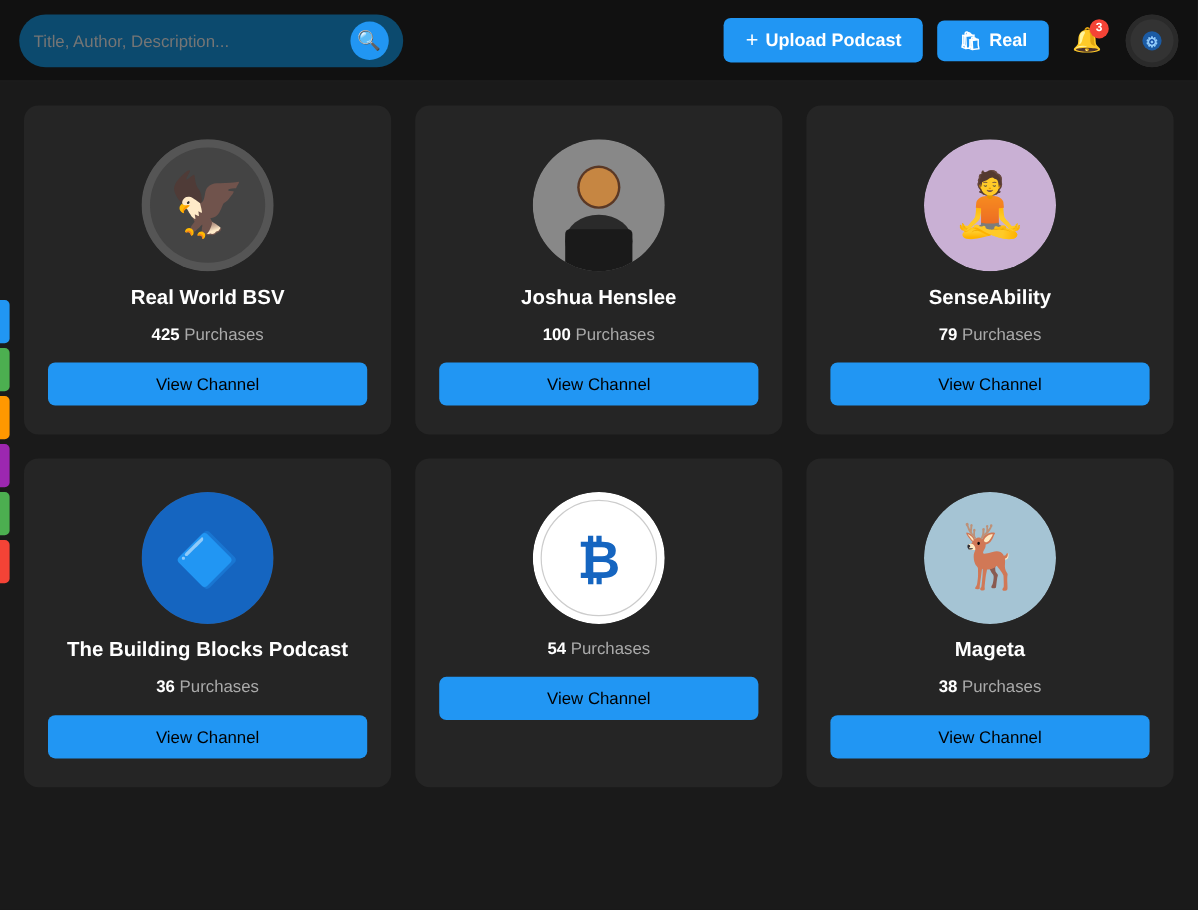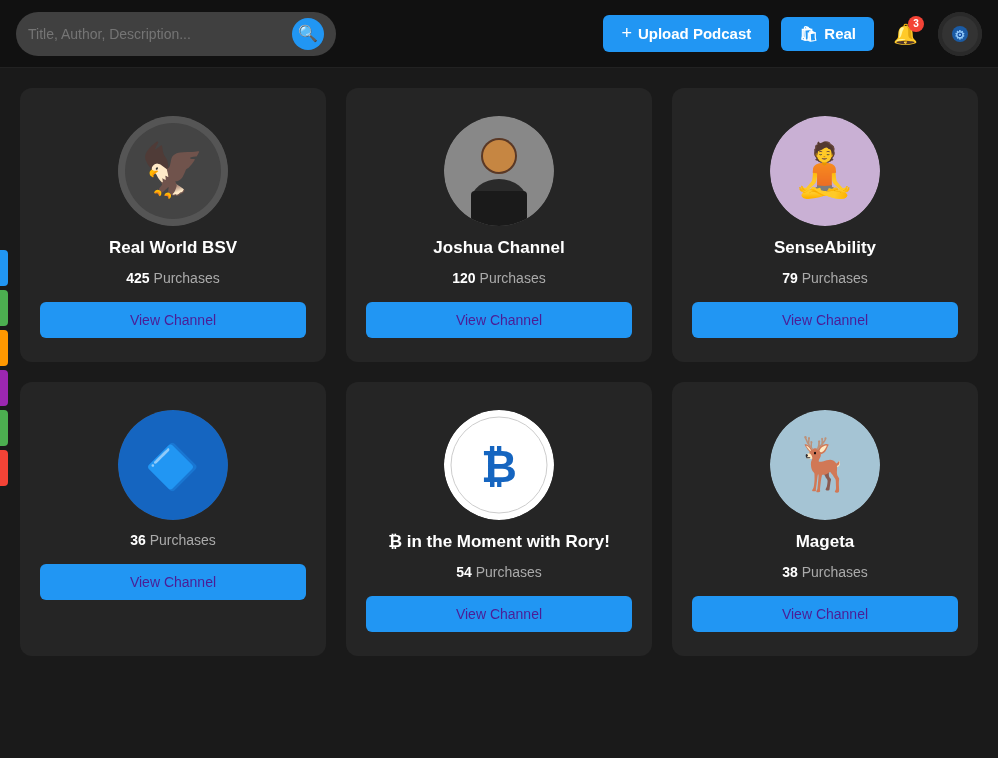--- a/index.html
+++ b/index.html
@@ -16,21 +16,21 @@
       background: #111;
       display: flex;
       align-items: center;
       padding: 0 16px;
       height: 68px;
       gap: 12px;
       border-bottom: 1px solid #222;
     }
     .search-container {
       display: flex;
-      background: #404040;
+      background: #0c4a6e;
       border-radius: 24px;
       padding: 6px 12px;
       flex: 0 0 320px;
       gap: 8px;
     }
     .search-input {
       background: transparent;
       border: none;
       outline: none;
       color: #aaa;
@@ -160,21 +160,21 @@
       text-align: left;
     }
     .card-purchases span {
       color: #fff;
       font-weight: 700;
     }
     .view-channel-btn {
       background: #2196f3;
       border: none;
       border-radius: 6px;
-      color: #4c1d95;
+      color: #000000;
       font-size: 14px;
       font-weight: 500;
       padding: 10px 0;
       width: 100%;
       cursor: pointer;
       margin-top: 4px;
     }
 
     
     .side-indicators {
@@ -270,23 +270,23 @@
       <div class="card">
     <div class="card-avatar">
       <svg viewBox="0 0 110 110" xmlns="http://www.w3.org/2000/svg">
     <circle cx="55" cy="55" r="55" fill="#888"></circle>
     <circle cx="55" cy="40" r="18" fill="#5a3825"></circle>
     <ellipse cx="55" cy="85" rx="28" ry="22" fill="#2a2a2a"></ellipse>
     <circle cx="55" cy="40" r="16" fill="#c68642"></circle>
     <rect x="27" y="75" width="56" height="35" fill="#1a1a1a" rx="4"></rect>
   </svg>
     </div>
-    <div class="card-name">Joshua Channel</div>
-    <div class="card-purchases">
-      <span>120</span> Purchases
+    <div class="card-name">Joshua Henslee</div>
+    <div class="card-purchases">
+      <span>100</span> Purchases
     </div>
     <button class="view-channel-btn">View Channel</button>
   </div>
       <div class="card">
     <div class="card-avatar">
       <svg viewBox="0 0 110 110" xmlns="http://www.w3.org/2000/svg">
     <circle cx="55" cy="55" r="55" fill="#c9b0d4"></circle>
     <text x="55" y="72" text-anchor="middle" font-size="52" fill="#7b1fa2">🧘</text>
   </svg>
     </div>
@@ -296,34 +296,34 @@
     </div>
     <button class="view-channel-btn">View Channel</button>
   </div>
       <div class="card">
     <div class="card-avatar">
       <svg viewBox="0 0 110 110" xmlns="http://www.w3.org/2000/svg">
     <circle cx="55" cy="55" r="55" fill="#1565c0"></circle>
     <text x="55" y="72" text-anchor="middle" font-size="44" fill="#fff">🔷</text>
   </svg>
     </div>
+    <div class="card-name">The Building Blocks Podcast</div>
     <div class="card-purchases">
       <span>36</span> Purchases
     </div>
     <button class="view-channel-btn">View Channel</button>
   </div>
       <div class="card">
     <div class="card-avatar">
       <svg viewBox="0 0 110 110" xmlns="http://www.w3.org/2000/svg">
     <circle cx="55" cy="55" r="55" fill="#fff"></circle>
     <circle cx="55" cy="55" r="48" fill="#fff" stroke="#ccc" stroke-width="1"></circle>
     <text x="55" y="72" text-anchor="middle" font-size="44" fill="#1565c0" font-weight="bold">₿</text>
   </svg>
     </div>
-    <div class="card-name">₿ in the Moment with Rory!</div>
     <div class="card-purchases">
       <span>54</span> Purchases
     </div>
     <button class="view-channel-btn">View Channel</button>
   </div>
       <div class="card">
     <div class="card-avatar">
       <svg viewBox="0 0 110 110" xmlns="http://www.w3.org/2000/svg">
     <circle cx="55" cy="55" r="55" fill="#a5c4d4"></circle>
     <text x="55" y="72" text-anchor="middle" font-size="52" fill="#5d4037">🦌</text>

